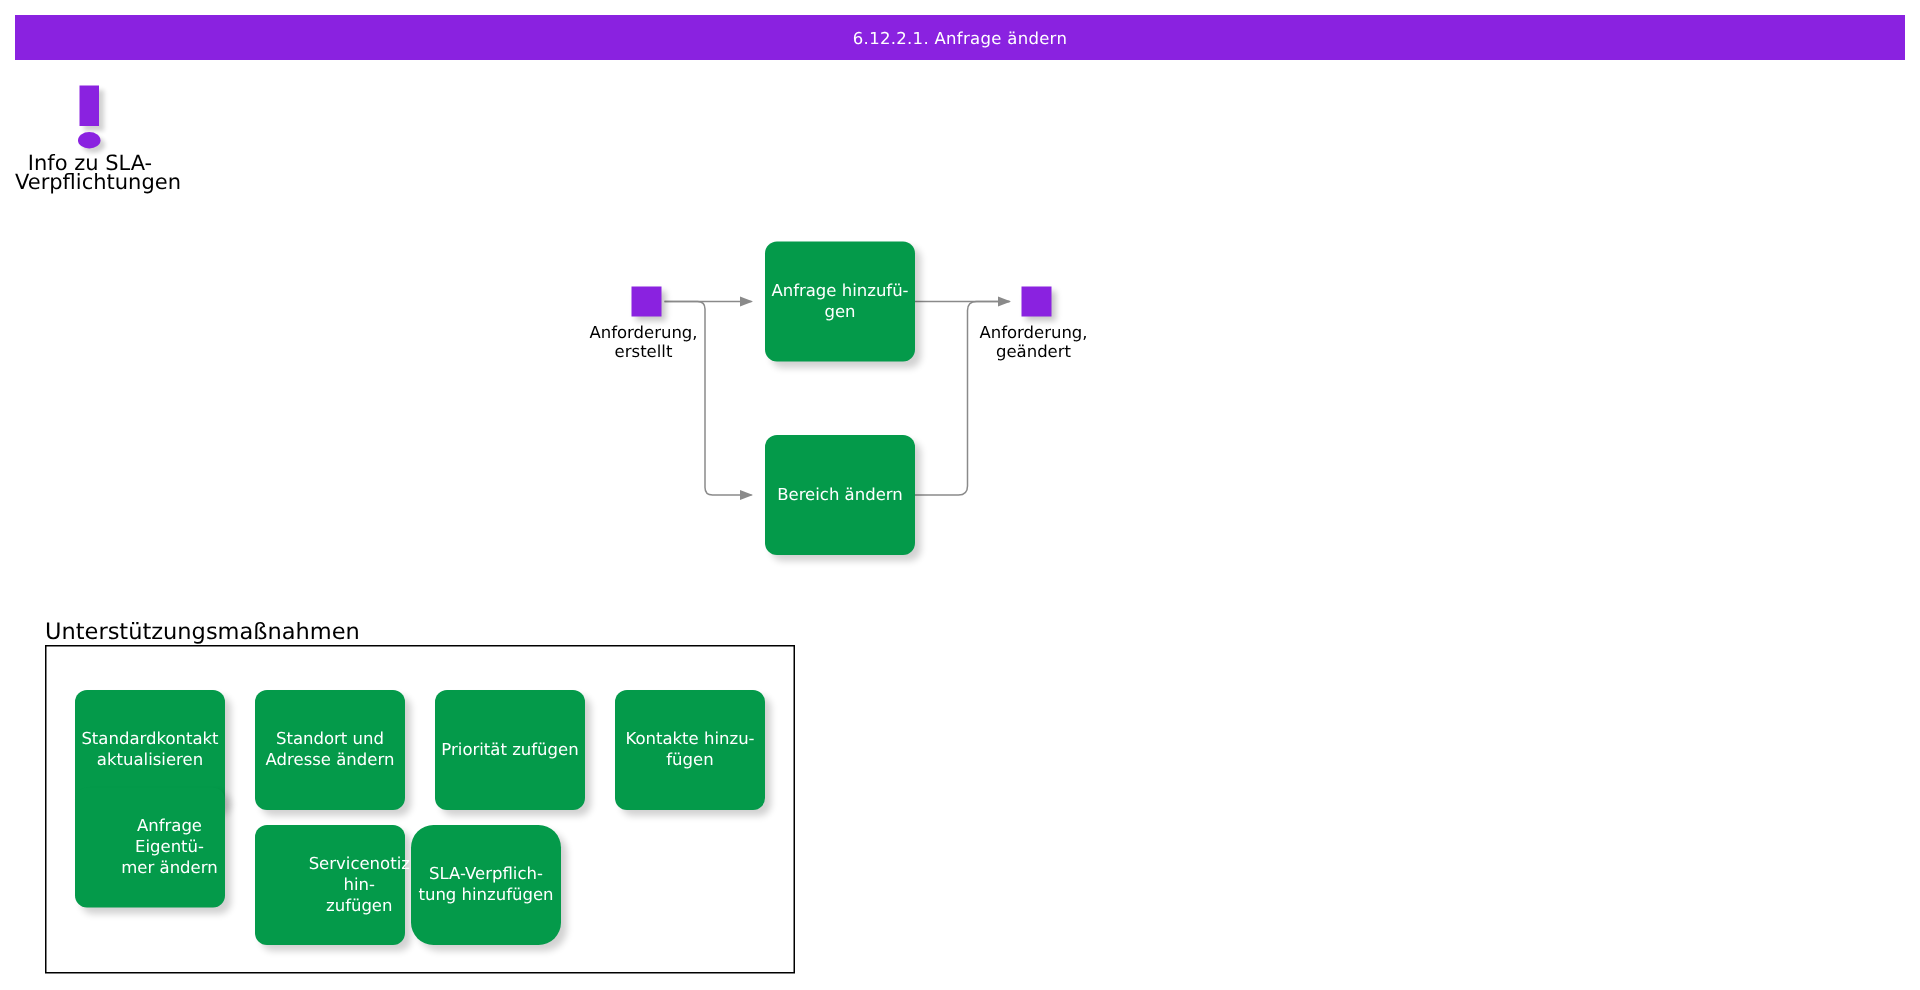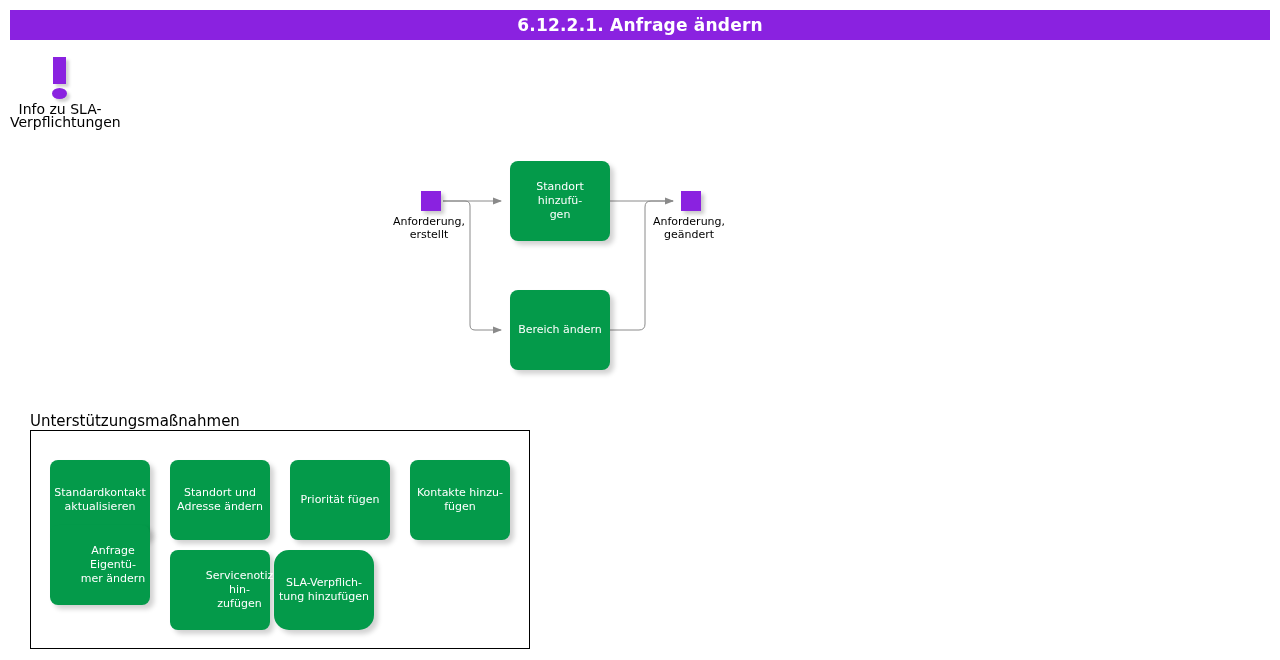--- a/index.html
+++ b/index.html
@@ -22,22 +22,22 @@
     top: 10px;
     width: 1260px;
     height: 30px;
     background: #8A22E0;
     display: flex;
     align-items: center;
     justify-content: center;
   }
   .title-bar .title-text {
     color: #ffffff;
-    font-size: 17px;
-    font-weight: bold;
+    font-size: 11px;
+    font-weight: normal;
     letter-spacing: 0.2px;
     font-family: "DejaVu Sans", sans-serif;
   }
 
   
   .note {
     position: absolute;
     left: 10px;
     top: 55px;
     width: 100px;
@@ -191,36 +191,36 @@
 
   <path d="M610,201 L673,201" fill="none" stroke="#8a8a8a" stroke-width="1" marker-end="url(#arrow)"></path>
 
   <path d="M610,330 L639,330 Q645,330 645,324 L645,207 Q645,201 651,201 L673,201" fill="none" stroke="#8a8a8a" stroke-width="1"></path>
 </svg>
 
 <div class="event" style="left:421px; top:191px;"></div>
 <div class="event-label" style="left:354px; top:215px;">Anforderung,
 erstellt</div>
 
-<div class="task" style="left:510px; top:161px;">Standort hinzufü-
+<div class="task" style="left:510px; top:161px;">Anfrage hinzufü-
 gen</div>
 <div class="task" style="left:510px; top:290px;">Bereich ändern</div>
 
 <div class="event" style="left:681px; top:191px;"></div>
 <div class="event-label" style="left:614px; top:215px;">Anforderung,
 geändert</div>
 
 <div class="panel-title">Unterstützungsmaßnahmen</div>
 <div class="panel"></div>
 
 <div class="support-box" style="left:50px; top:460px;">Standardkontakt
 aktualisieren</div>
 <div class="support-box" style="left:170px; top:460px;">Standort und
 Adresse ändern</div>
-<div class="support-box" style="left:290px; top:460px;">Priorität fügen</div>
+<div class="support-box" style="left:290px; top:460px;">Priorität zufügen</div>
 <div class="support-box" style="left:410px; top:460px;">Kontakte hinzu-
 fügen</div>
 
 <div class="support-box" style="left:50px; top:525px;padding-left:28px;">Anfrage Eigentü-
 mer ändern</div>
 <div class="support-box" style="left:170px; top:550px;padding-left:41px;">Servicenotiz hin-
 zufügen</div>
 <div class="support-box" style="left:274px; top:550px;border-radius:15px;">SLA-Verpflich-
 tung hinzufügen</div>
 

